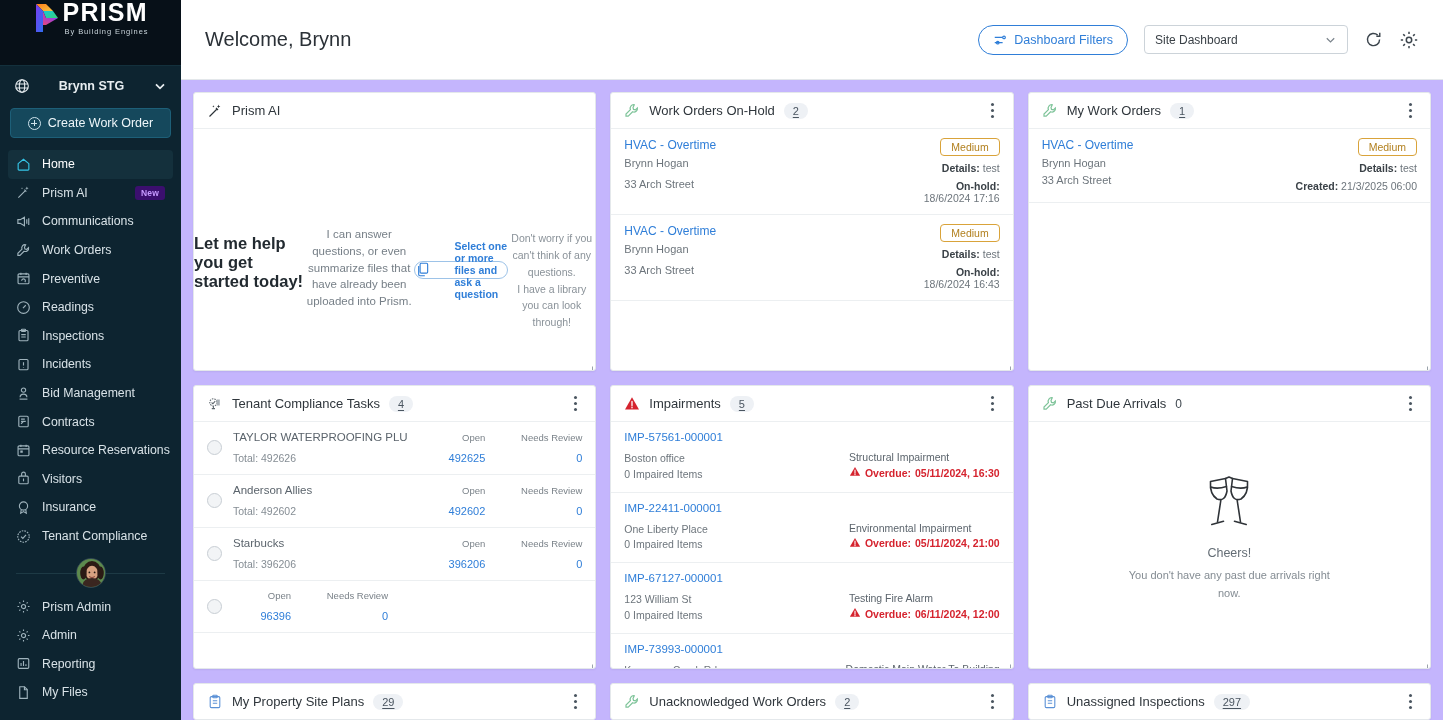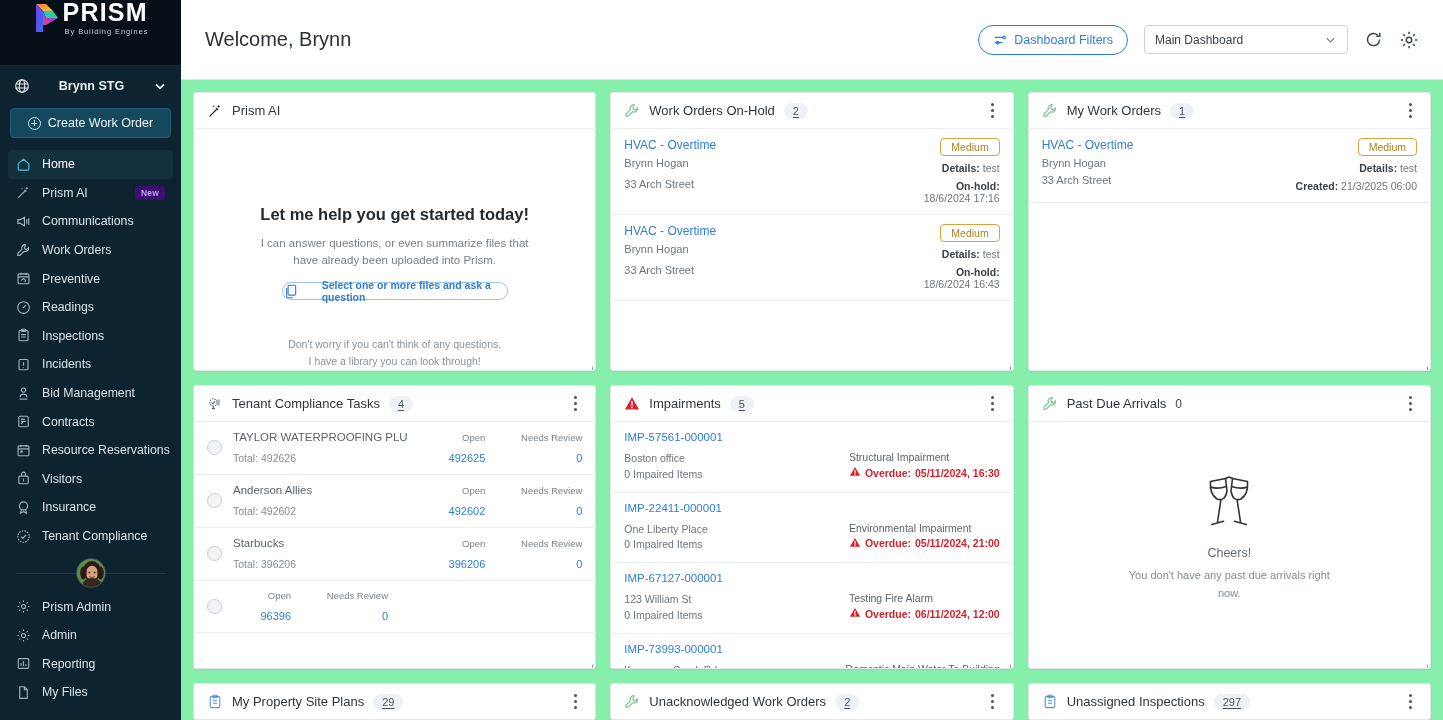--- a/index.html
+++ b/index.html
@@ -91,21 +91,21 @@
   }
   .avatar {
     position: absolute; left: 50%; top: 0; transform: translateX(-50%);
     width: 30px; height: 30px; border-radius: 50%;
     overflow: hidden; border: 1px solid #2a4a57;
     background: #6b4a3a;
   }
   .avatar svg { display:block; }
 
   
-  .main { flex: 1; height: 720px; display: flex; flex-direction: column; background: #86efac; }
+  .main { flex: 1; height: 720px; display: flex; flex-direction: column; background: #c4b5fd; }
   .topbar {
     height: 80px; background: #ffffff;
     border-bottom: 1px solid #e3e7ea;
     display: flex; align-items: center;
     padding: 0 24px 0 12px;
   }
   .welcome {
     flex: 1; font-size: 20px; color: #2b3137; font-weight: 400;
     padding-left: 12px;
   }
@@ -164,21 +164,21 @@
   }
   .kebab i { width: 3px; height: 3px; border-radius: 50%; background: #4a5560; display:block; }
   .card-body { flex: 1; overflow: hidden; position: relative; }
   .resize-handle {
     position: absolute; right: 2px; bottom: 2px;
     width: 9px; height: 9px; cursor: nwse-resize;
     color: #9aa3ab;
   }
 
   
-  .ai-body { display:flex; flex-direction:column; align-items:center; padding-top: 26px; justify-content: flex-end; }
+  .ai-body { display:flex; align-items:center; padding-top: 26px; justify-content: flex-end; }
   .ai-head { font-size: 16.5px; font-weight: 700; color: #222a30; }
   .ai-sub {
     margin-top: 11px; font-size: 11.5px; color: #767f87;
     text-align: center; line-height: 1.45; width: 270px;
   }
   .ai-select-btn {
     margin-top: 14px;
     width: 226px; height: 18px;
     border: 1px solid #9dc3e8; border-radius: 15px;
     display: flex; align-items: center; justify-content: center; gap: 22px;
@@ -526,21 +526,21 @@
           <span class="icon-glyph">
             <svg width="14" height="14" viewBox="0 0 16 16" fill="none" stroke="#2f7ed8" stroke-width="1.3">
                 <path d="M2 5h9M2 11h9"></path>
                 <circle cx="12.6" cy="5" r="1.5"></circle>
                 <circle cx="5.4" cy="11" r="1.5"></circle>
               </svg>
           </span>
           <span>Dashboard Filters</span>
         </div>
         <div class="dash-select">
-          <span class="sel-label">Main Dashboard</span>
+          <span class="sel-label">Site Dashboard</span>
           <span class="icon-glyph">
             <svg width="13" height="13" viewBox="0 0 14 14" fill="none" stroke="#7b848c" stroke-width="1.3">
                 <path d="M3 5.6l4 4 4-4"></path>
               </svg>
           </span>
         </div>
         <span class="ic-btn">
           <svg width="19" height="19" viewBox="0 0 20 20" fill="none" stroke="#3c454d" stroke-width="1.5">
               <path d="M16.4 10a6.4 6.4 0 11-2-4.6"></path>
               <path d="M16.6 3v3.6h-3.6"></path>

